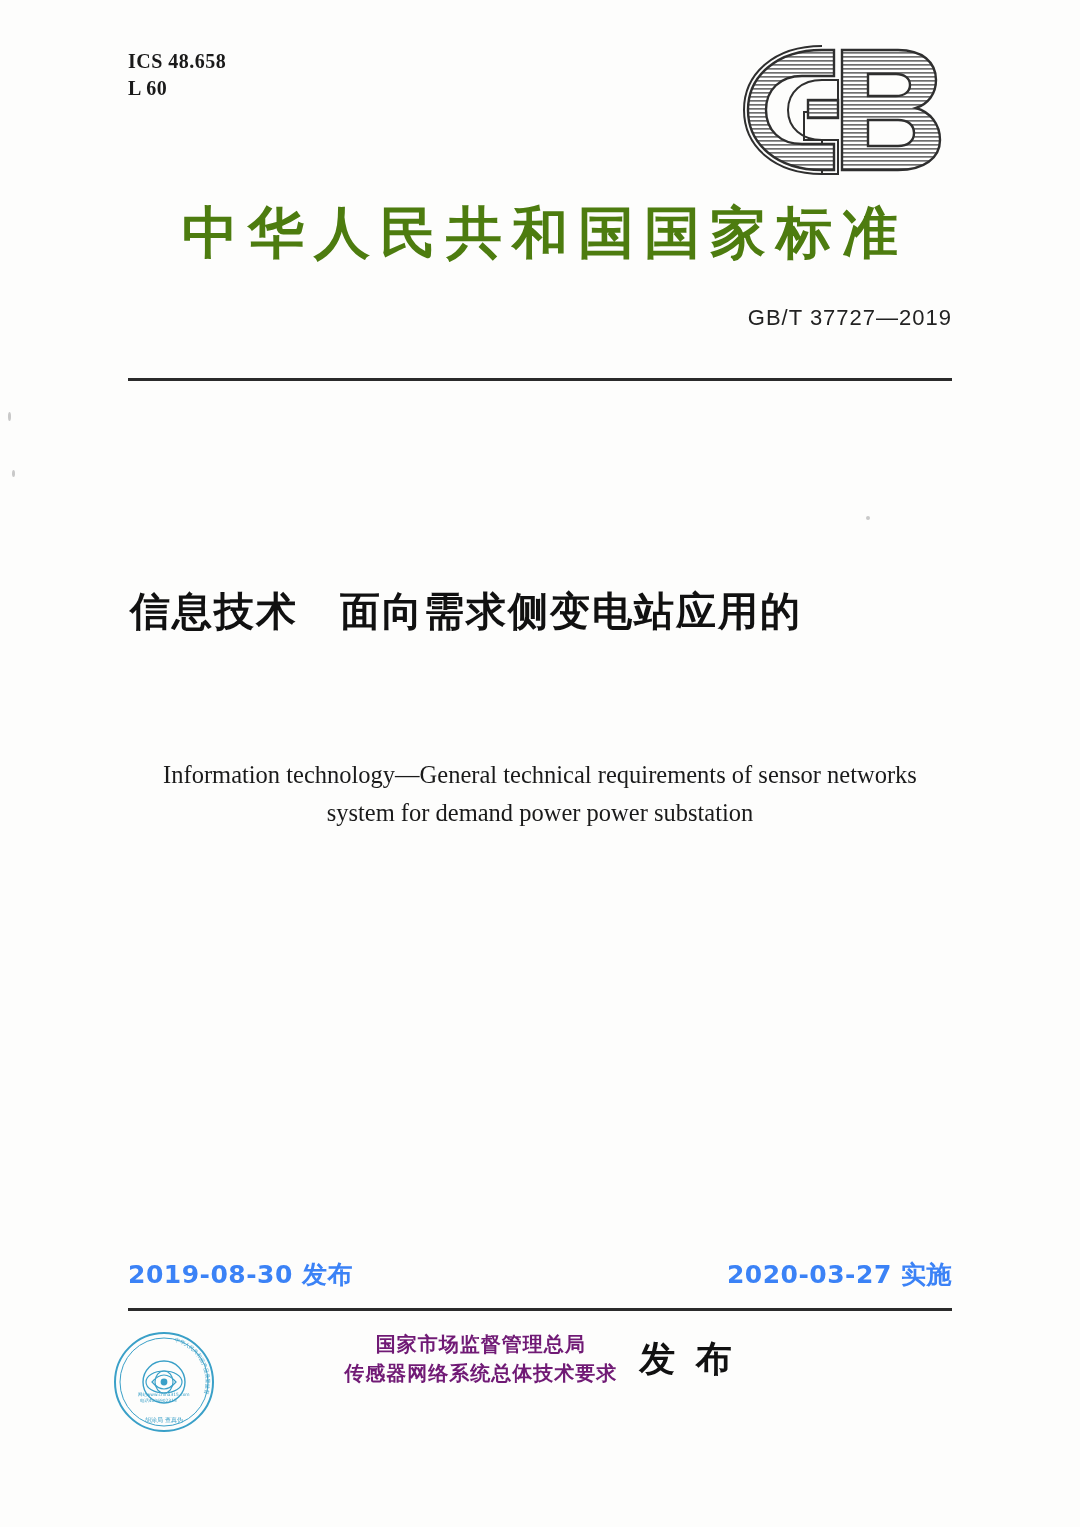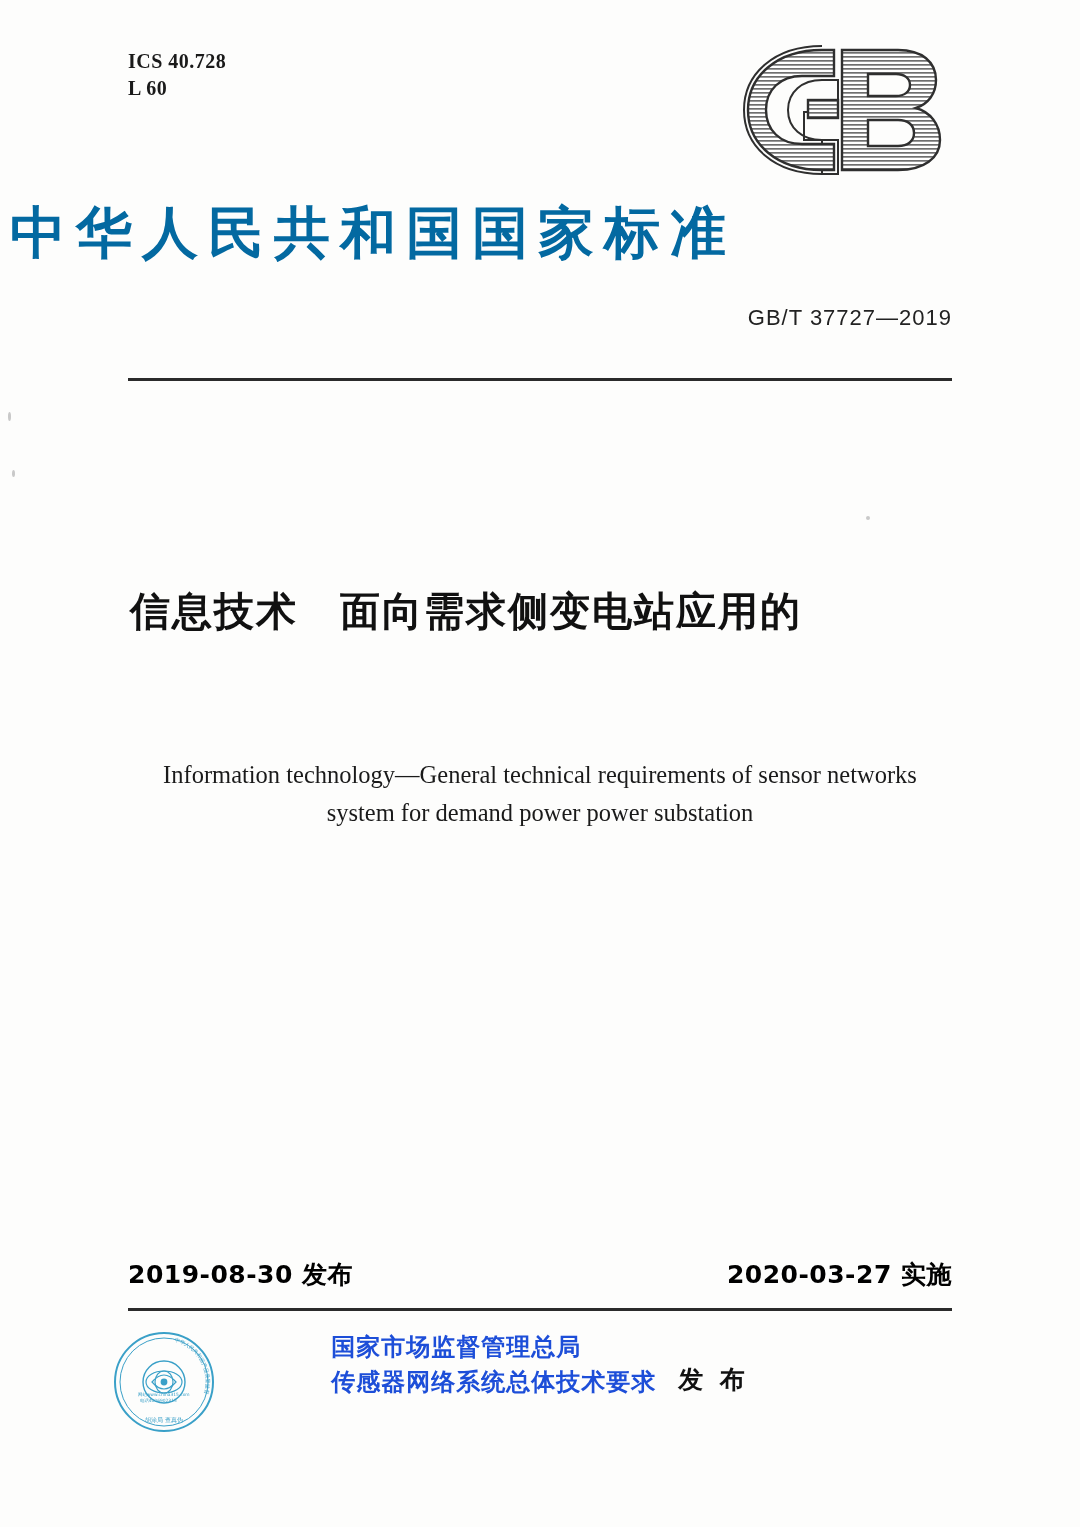--- a/index.html
+++ b/index.html
@@ -44,25 +44,26 @@
     height: 140px;
   }
   .gb-logo svg { display: block; }
 
   
   .cn-standard-title {
     position: absolute;
     left: 0;
     right: 0;
     top: 196px;
+    text-align: center;
     font-family: "DejaVu Sans", sans-serif;
     font-weight: bold;
     font-size: 56px;
     letter-spacing: 10px;
-    color: #0369a1;
+    color: #4d7c0f;
     text-indent: 10px;
   }
 
   
   .std-number {
     position: absolute;
     right: 128px;
     top: 305px;
     font-family: "Liberation Sans", sans-serif;
     font-size: 22px;
@@ -117,21 +118,21 @@
     left: 128px;
     right: 128px;
     top: 1258px;
     display: flex;
     justify-content: space-between;
     align-items: flex-start;
     font-family: "DejaVu Sans", sans-serif;
     font-weight: bold;
     font-size: 25px;
     letter-spacing: 0.5px;
-    color: #000000;
+    color: #3b82f6;
   }
 
   
   .rule-bottom {
     position: absolute;
     left: 128px;
     right: 128px;
     top: 1308px;
     height: 3px;
     background: #2b2b2b;
@@ -144,29 +145,30 @@
     right: 0;
     top: 1330px;
     display: flex;
     justify-content: center;
     align-items: center;
     gap: 22px;
   }
   .issuer-names {
     font-family: "DejaVu Sans", sans-serif;
     font-weight: bold;
-    font-size: 24px;
+    font-size: 20px;
     line-height: 1.45;
     letter-spacing: 1px;
-    color: #1d4ed8;
+    text-align: center;
+    color: #701a75;
   }
   .issuer-verb {
     font-family: "DejaVu Sans", sans-serif;
     font-weight: bold;
-    font-size: 25px;
+    font-size: 36px;
     letter-spacing: 4px;
     color: #111;
     align-self: flex-end;
     padding-bottom: 4px;
   }
 
   
   .seal {
     position: absolute;
     left: 112px;
@@ -186,21 +188,21 @@
 </head>
 <body>
 
 <div class="page">
 
   <div class="speck" style="left:8px; top:412px; width:3px; height:9px;"></div>
   <div class="speck" style="left:12px; top:470px; width:3px; height:7px;"></div>
   <div class="speck" style="left:866px; top:516px; width:4px; height:4px;"></div>
 
   <div class="ics-block">
-    <div>ICS 40.728</div>
+    <div>ICS 48.658</div>
     <div>L 60</div>
   </div>
 
   <div class="gb-logo">
     <svg viewBox="0 0 230 140" width="230" height="140" xmlns="http://www.w3.org/2000/svg">
       <defs>
         <pattern id="hatch" width="4" height="4" patternUnits="userSpaceOnUse" patternTransform="rotate(0)">
           <rect width="4" height="4" fill="#ffffff"></rect>
           <rect width="4" height="1.7" fill="#6f6f6f"></rect>
         </pattern>

